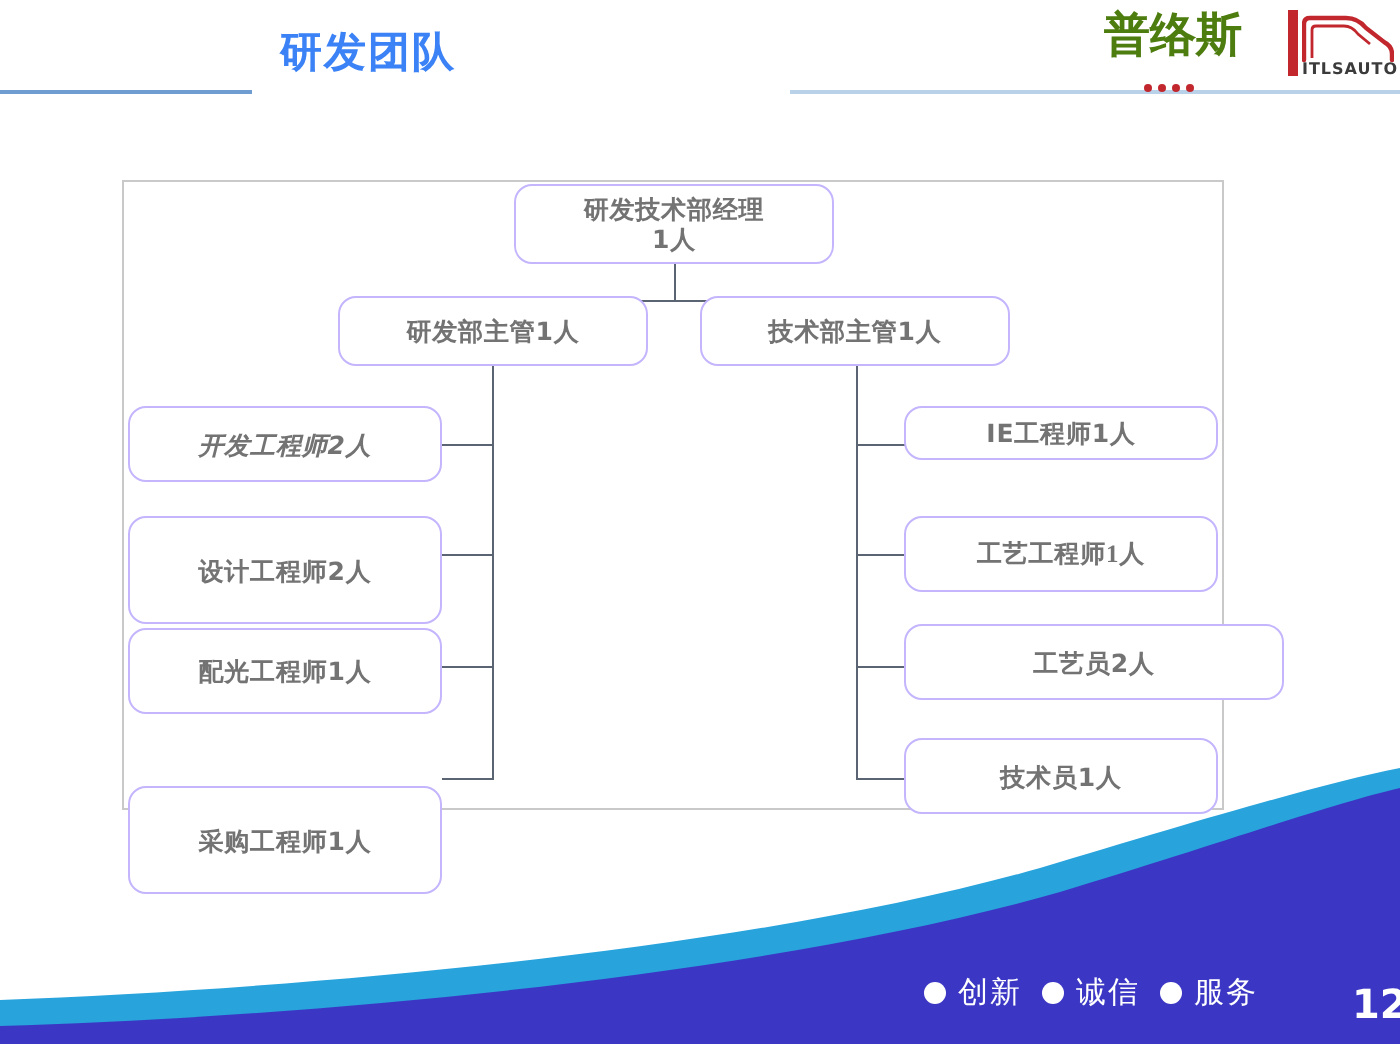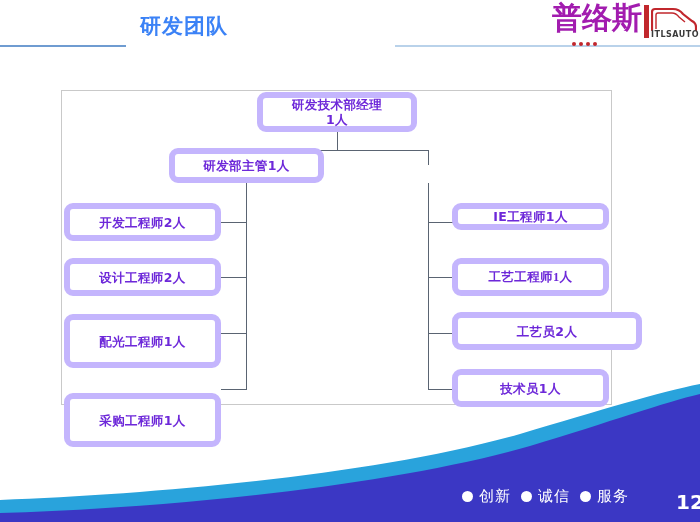--- a/index.html
+++ b/index.html
@@ -49,23 +49,23 @@
     position: absolute;
     left: 552px;
     top: 2px;
     width: 146px;
     height: 42px;
   }
   .logo-cn {
     position: absolute;
     left: 0;
     top: 1px;
-    font-size: 30px;
-    font-weight: bold;
-    color: #a21caf;
+    font-size: 23px;
+    font-weight: bold;
+    color: #4d7c0f;
     letter-spacing: 0px;
     line-height: 30px;
     white-space: nowrap;
   }
   .logo-bar {
     position: absolute;
     left: 92px;
     top: 3px;
     width: 5px;
     height: 33px;
@@ -113,42 +113,42 @@
     height: 315px;
     border: 1px solid #c9c9c9;
     box-sizing: border-box;
     background: #ffffff;
   }
 
   
   .node {
     position: absolute;
     box-sizing: border-box;
-    border: 6px solid #c4b5fd;
+    border: 1px solid #c4b5fd;
     border-radius: 9px;
     background: #ffffff;
-    color: #6d28d9;
+    color: #737373;
     font-size: 12.5px;
     font-weight: bold;
     display: flex;
     align-items: center;
     justify-content: center;
     text-align: center;
     line-height: 15px;
     white-space: pre-line;
     letter-spacing: 0.4px;
   }
 
   .node-top    { left: 257px; top: 92px;  width: 160px; height: 40px; }
   .node-sup-l  { left: 169px; top: 148px; width: 155px; height: 35px; }
   .node-sup-r  { left: 350px; top: 148px; width: 155px; height: 35px; }
 
-  .node-l1 { left: 64px; top: 203px; width: 157px; height: 38px; }
-  .node-l2 { left: 64px; top: 258px; width: 157px; height: 38px; text-align: right; }
-  .node-l3 { left: 64px; top: 314px; width: 157px; height: 54px; }
+  .node-l1 { left: 64px; top: 203px; width: 157px; height: 38px; font-style: italic; }
+  .node-l2 { left: 64px; top: 258px; width: 157px; height: 54px; text-align: right; }
+  .node-l3 { left: 64px; top: 314px; width: 157px; height: 43px; }
   .node-l4 { left: 64px; top: 369px; width: 157px; height: 54px; margin-top: 24px; }
 
   .node-r1 { left: 452px; top: 203px; width: 157px; height: 27px; }
   .node-r2 { left: 452px; top: 258px; width: 157px; height: 38px; font-family: Liberation Serif, serif; }
   .node-r3 { left: 452px; top: 312px; width: 190px; height: 38px; }
   .node-r4 { left: 452px; top: 369px; width: 157px; height: 38px; }
 
   
   .ln {
     position: absolute;
@@ -235,20 +235,21 @@
   <div class="ln ln-v" style="left:428px; top:183px; height:207px;"></div>
   <div class="ln ln-h" style="left:428px; top:222px; width:25px;"></div>
   <div class="ln ln-h" style="left:428px; top:277px; width:25px;"></div>
   <div class="ln ln-h" style="left:428px; top:333px; width:25px;"></div>
   <div class="ln ln-h" style="left:428px; top:389px; width:25px;"></div>
 
   <div class="node node-top">研发技术部经理
 1人</div>
 
   <div class="node node-sup-l">研发部主管1人</div>
+  <div class="node node-sup-r">技术部主管1人</div>
 
   <div class="node node-l1">开发工程师2人</div>
   <div class="node node-l2">设计工程师2人</div>
   <div class="node node-l3">配光工程师1人</div>
   <div class="node node-l4">采购工程师1人</div>
 
   <div class="node node-r1">IE工程师1人</div>
   <div class="node node-r2">工艺工程师1人</div>
   <div class="node node-r3">工艺员2人</div>
   <div class="node node-r4">技术员1人</div>

